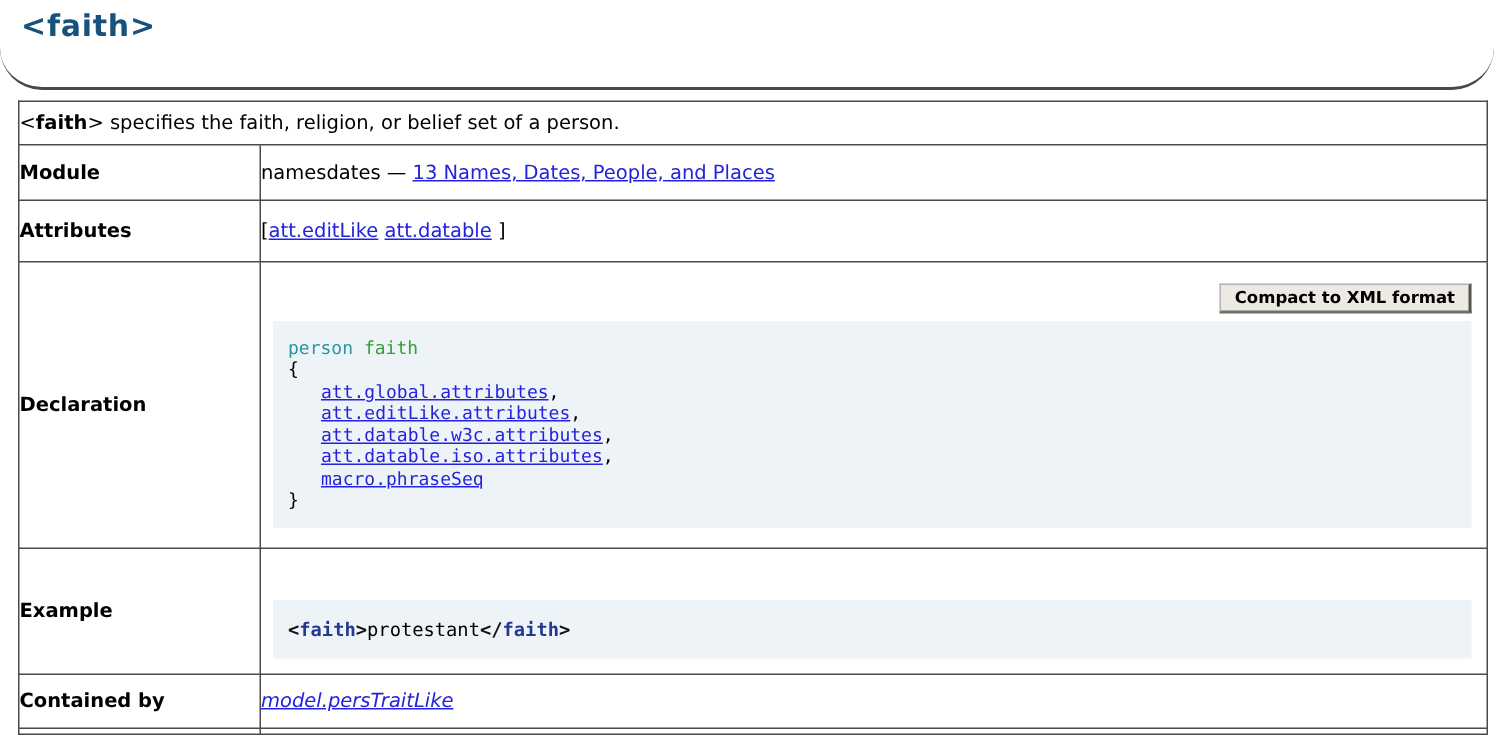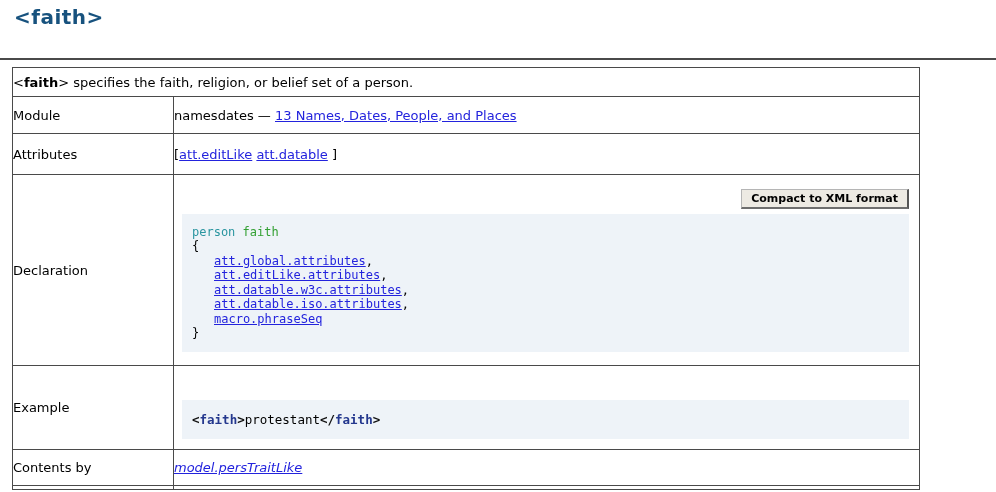--- a/index.html
+++ b/index.html
@@ -4,37 +4,37 @@
 <style>
   :root {
     --title-navy:#17527e; --nav-border:#2e74ad; --nav-link:#17679c;
     --link-blue:#2323dd; --code-bg:#eef3f8; --kw-teal:#2a95a0;
     --el-green:#33a033; --xml-navy:#24388e; --border-dark:#4a4a4a;
   }
   html,body {margin:0; padding:0;}
   body {width:996px; height:492px; overflow:hidden; background:#fff;
         font-family:"DejaVu Sans", sans-serif; color:#000;}
 
-  .header {position:relative; height:58px; border-bottom:2px solid var(--border-dark);}
+  .header {position:relative; height:58px; border-bottom:2px solid var(--border-dark);border-radius:28px;}
   .title {margin:0; padding:5px 0 0 14px; font-size:20px; font-weight:bold;
           color:var(--title-navy); letter-spacing:0.5px;}
   .navbox {position:absolute; top:0; right:3px; width:153px; height:60px;
            box-sizing:border-box; border:2px solid var(--nav-border); background:#fff;
            padding:4px 6px 0 7px; font-size:12px; line-height:14px;}
   .navbox p {margin:0 0 8px 0;}
   .navbox a {color:var(--nav-link); text-decoration:none; cursor:pointer;}
   .sep {color:var(--nav-link);}
 
-  table.doc {border-collapse:collapse; margin:7px 0 0 12px; width:908px;
+  table.doc {border-collapse:collapse; margin:7px 0 0 12px; width:980px;
              table-layout:fixed; font-size:13px;}
   table.doc td {border:1px solid var(--border-dark); padding:0; vertical-align:middle;}
 
   .desc-cell {height:28px; padding-left:9px;}
   .gi b {font-weight:bold;}
-  .lbl {vertical-align:top; font-weight:normal; padding:3px 6px 0 9px;}
+  .lbl {vertical-align:top; font-weight:bold; padding:3px 6px 0 9px;}
   .val {padding-left:10px;}
   tr.r-module td {height:36px;}
   tr.r-attr td {height:40px;}
   tr.r-decl td {height:190px;}
   tr.r-ex td {height:83px;}
   tr.r-cont td {height:35px;}
   tr.r-stub td {height:3px;}
 
   a.lnk {color:var(--link-blue); text-decoration:underline; cursor:pointer;}
 
@@ -109,21 +109,21 @@
   </tr>
 
   <tr class="r-ex">
     <td class="lbl">Example</td>
     <td class="ex-cell">
       <div class="codebox2"><span class="xb">&lt;</span><span class="xn">faith</span><span class="xb">&gt;</span><span>protestant</span><span class="xb">&lt;/</span><span class="xn">faith</span><span class="xb">&gt;</span></div>
     </td>
   </tr>
 
   <tr class="r-cont">
-    <td class="lbl">Contents by</td>
+    <td class="lbl">Contained by</td>
     <td class="val"><a href="#" class="cont-link">model.persTraitLike</a></td>
   </tr>
 
   <tr class="r-stub">
     <td class="lbl"></td>
     <td></td>
   </tr>
 </tbody>
   </table>
 

